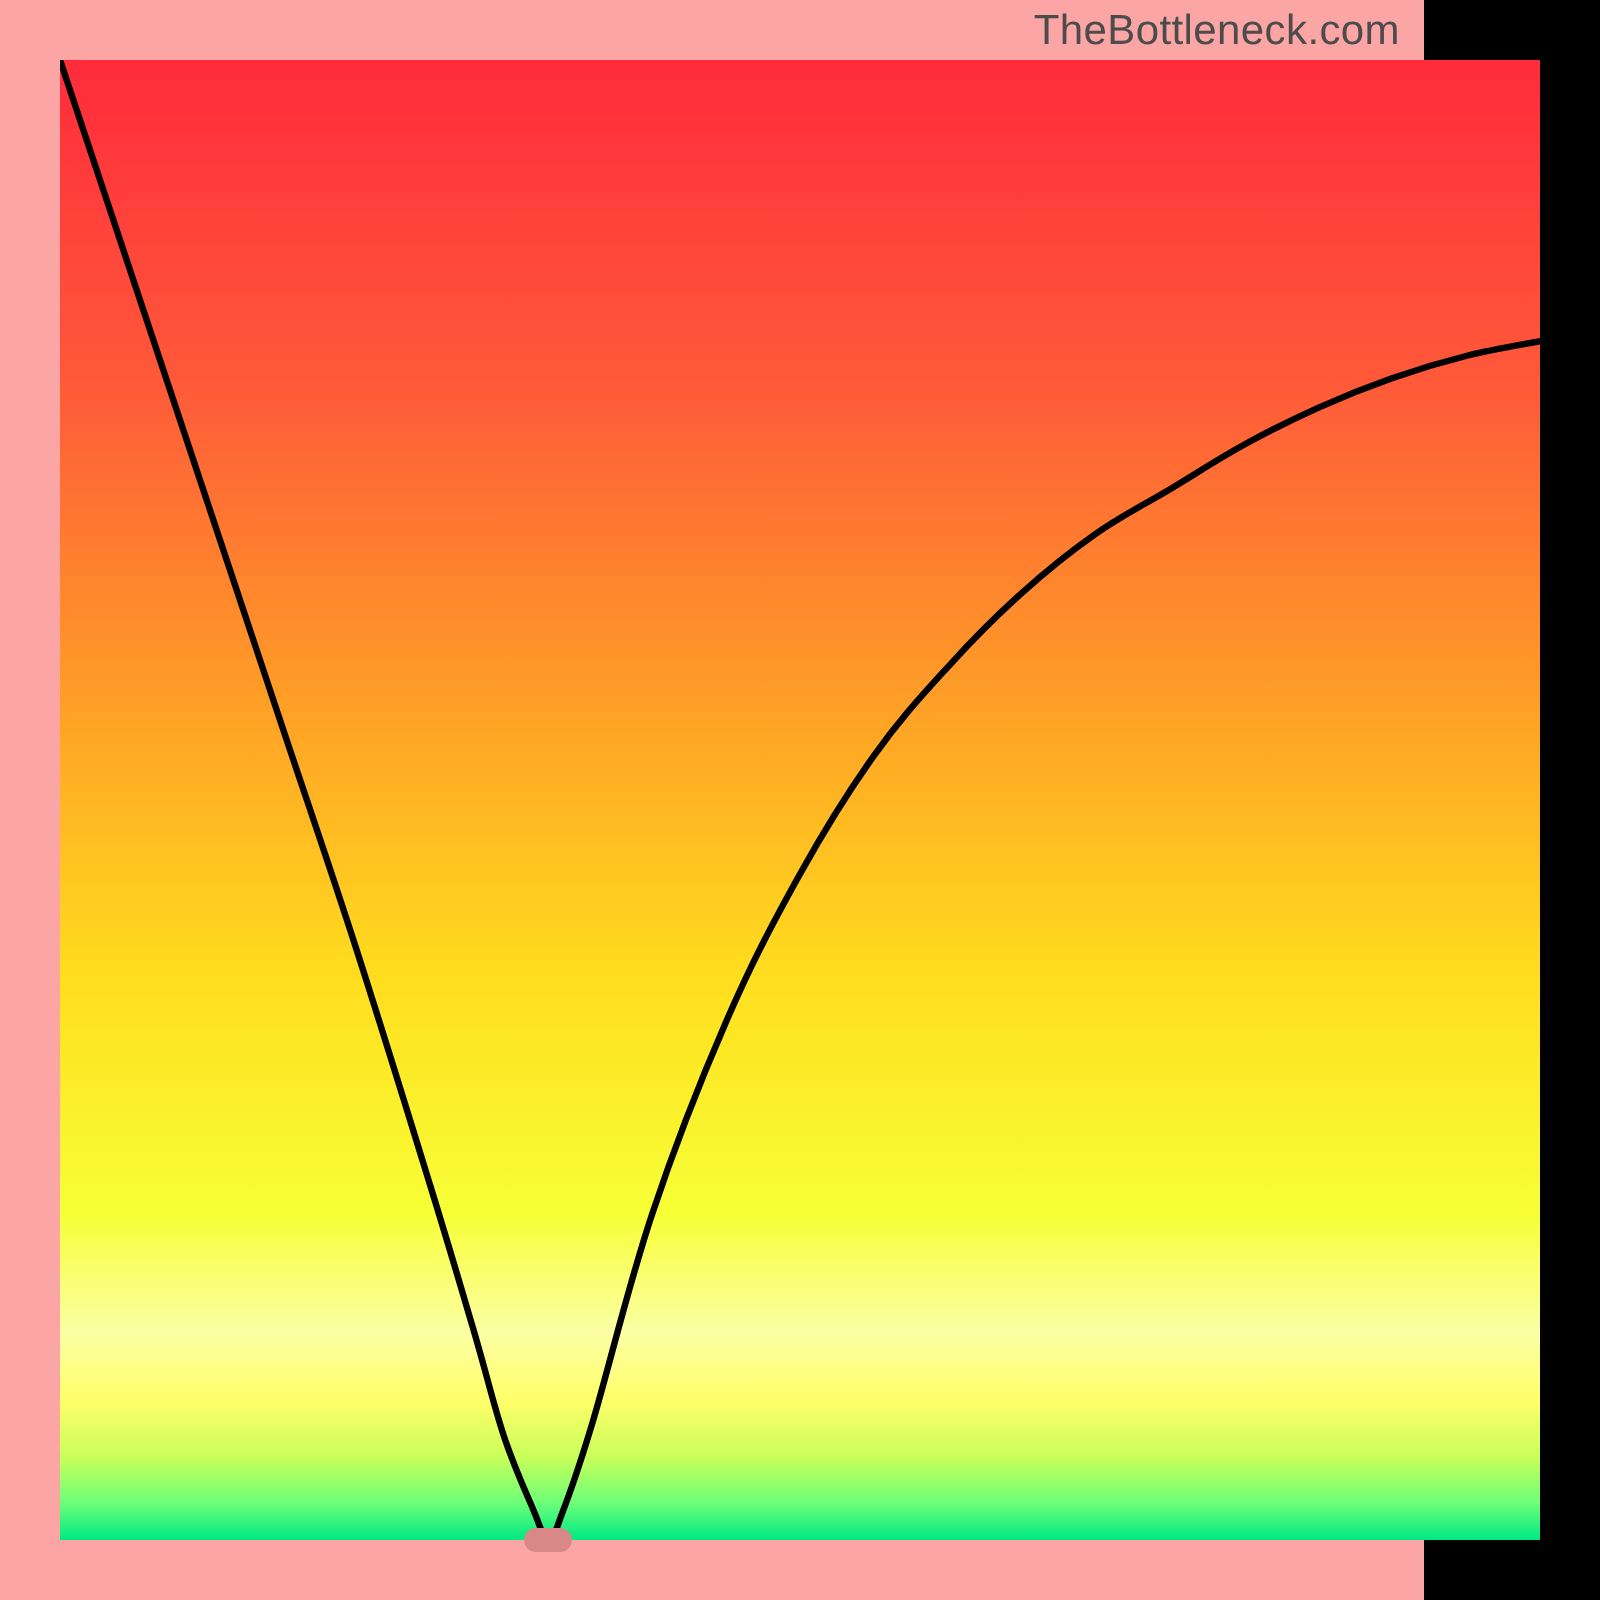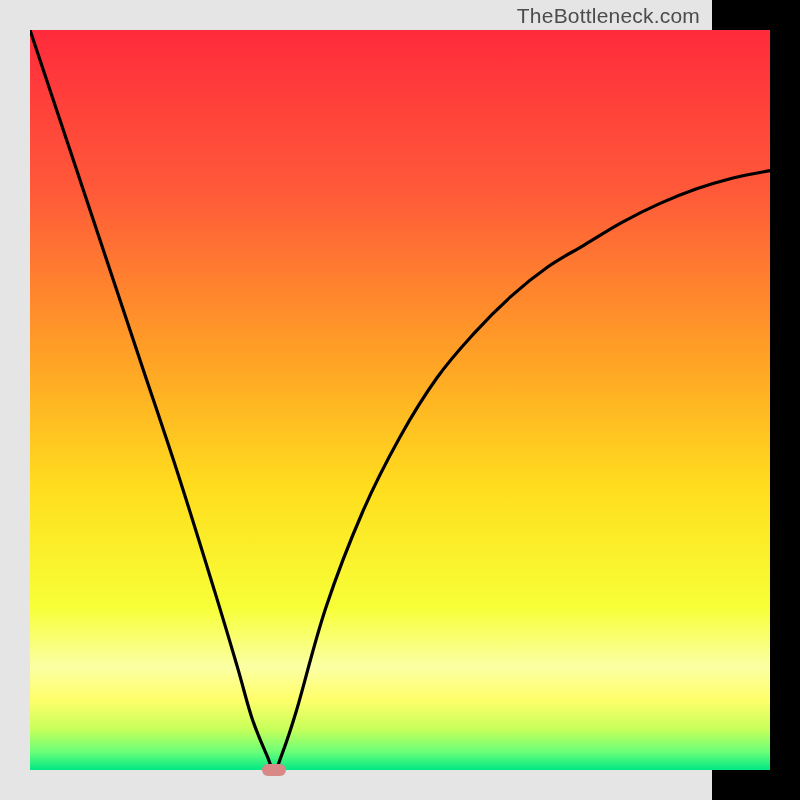--- a/index.html
+++ b/index.html
@@ -10,21 +10,21 @@
     background: #000;
     overflow: hidden;
     font-family: Arial, Helvetica, sans-serif;
   }
   .frame {
     position: absolute;
     left: 0;
     top: 0;
     width: 712px;
     height: 800px;
-    background: #e5e5e5;
+    background: #fca5a5;
   }
   .plot {
     position: absolute;
     left: 30px;
     top: 30px;
     width: 740px;
     height: 740px;
   }
   .gradient {
     position: absolute;

